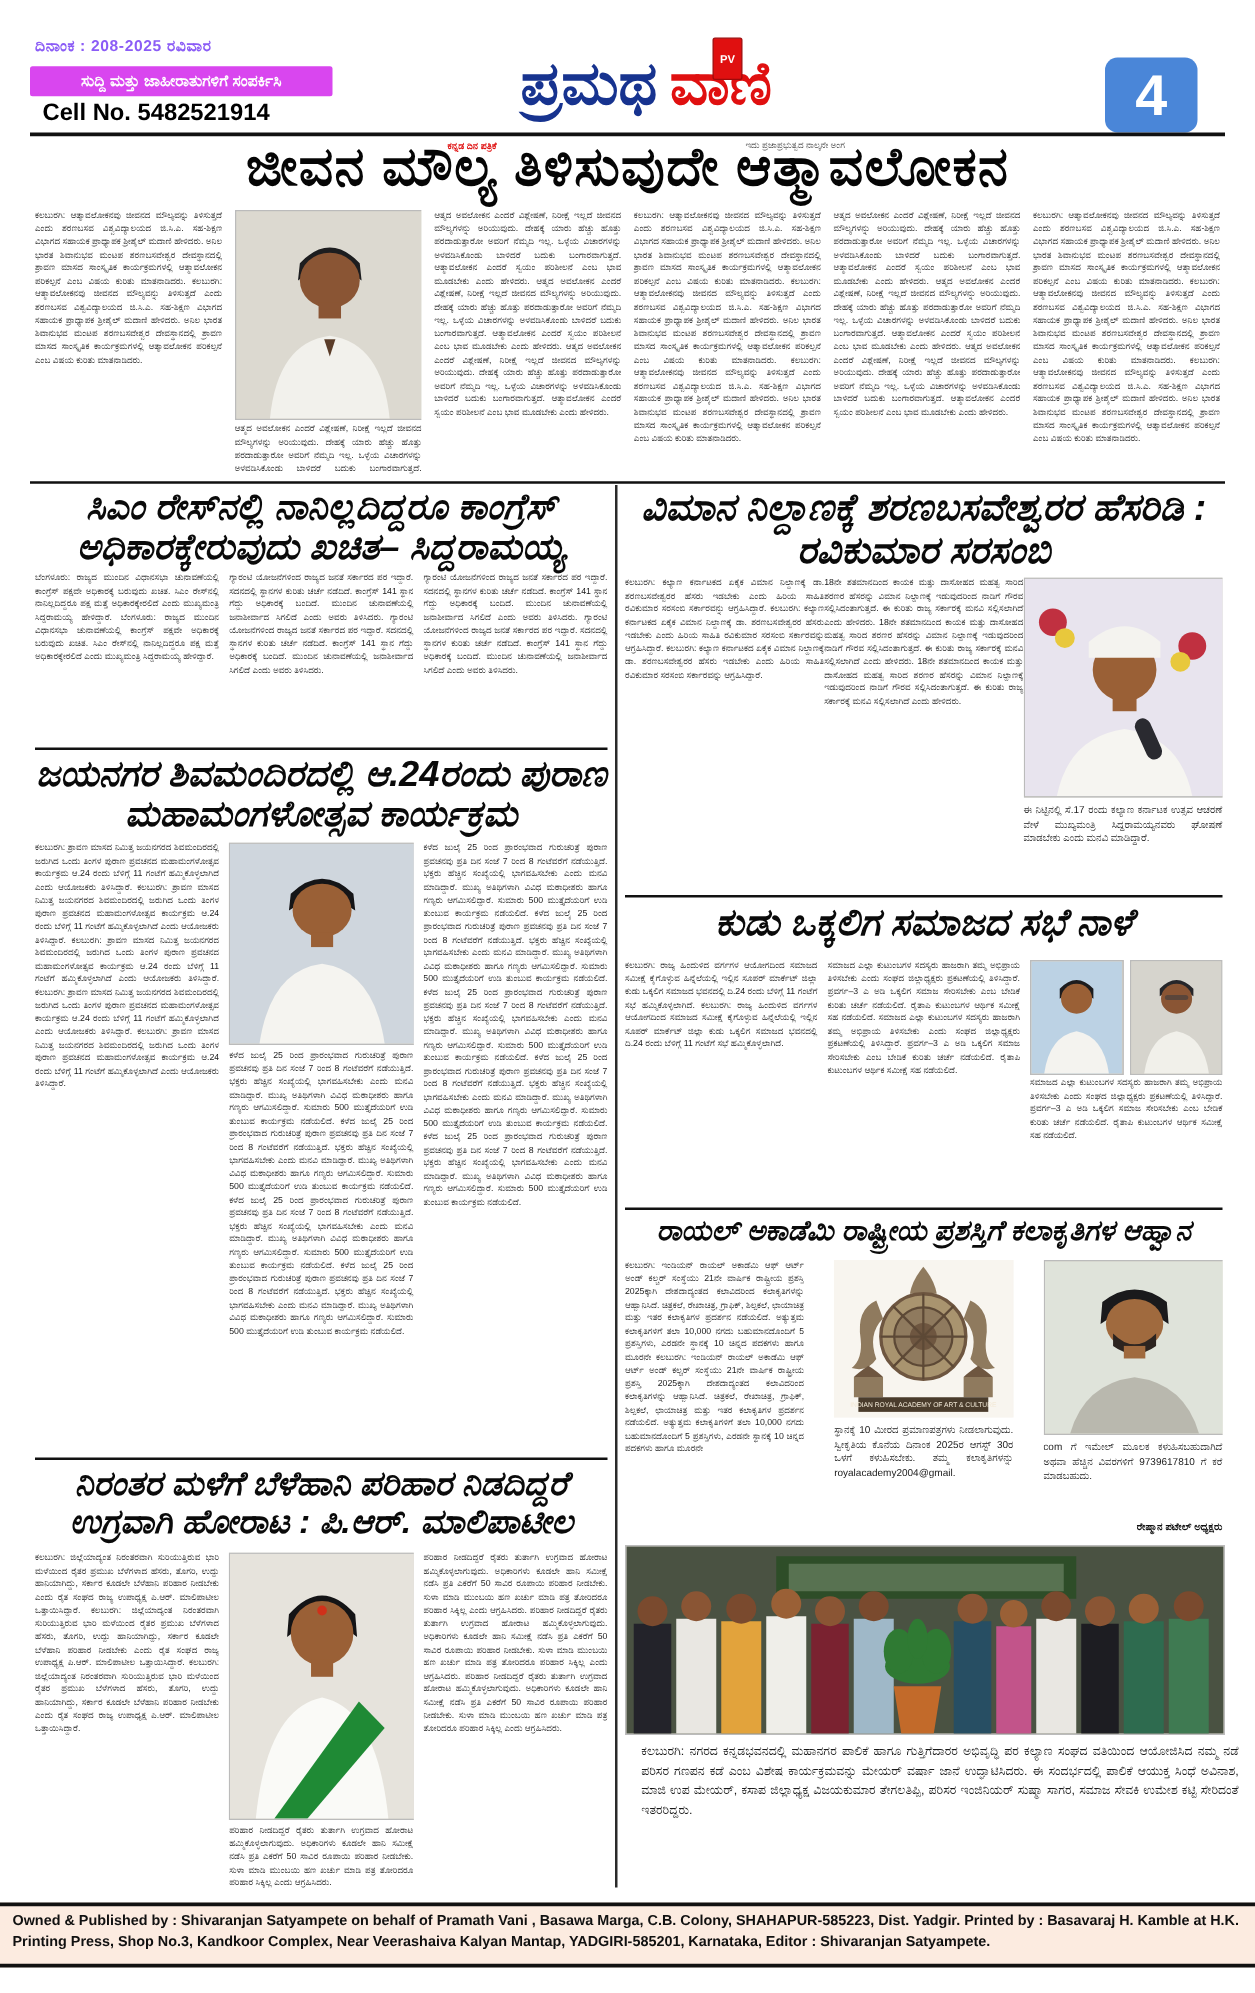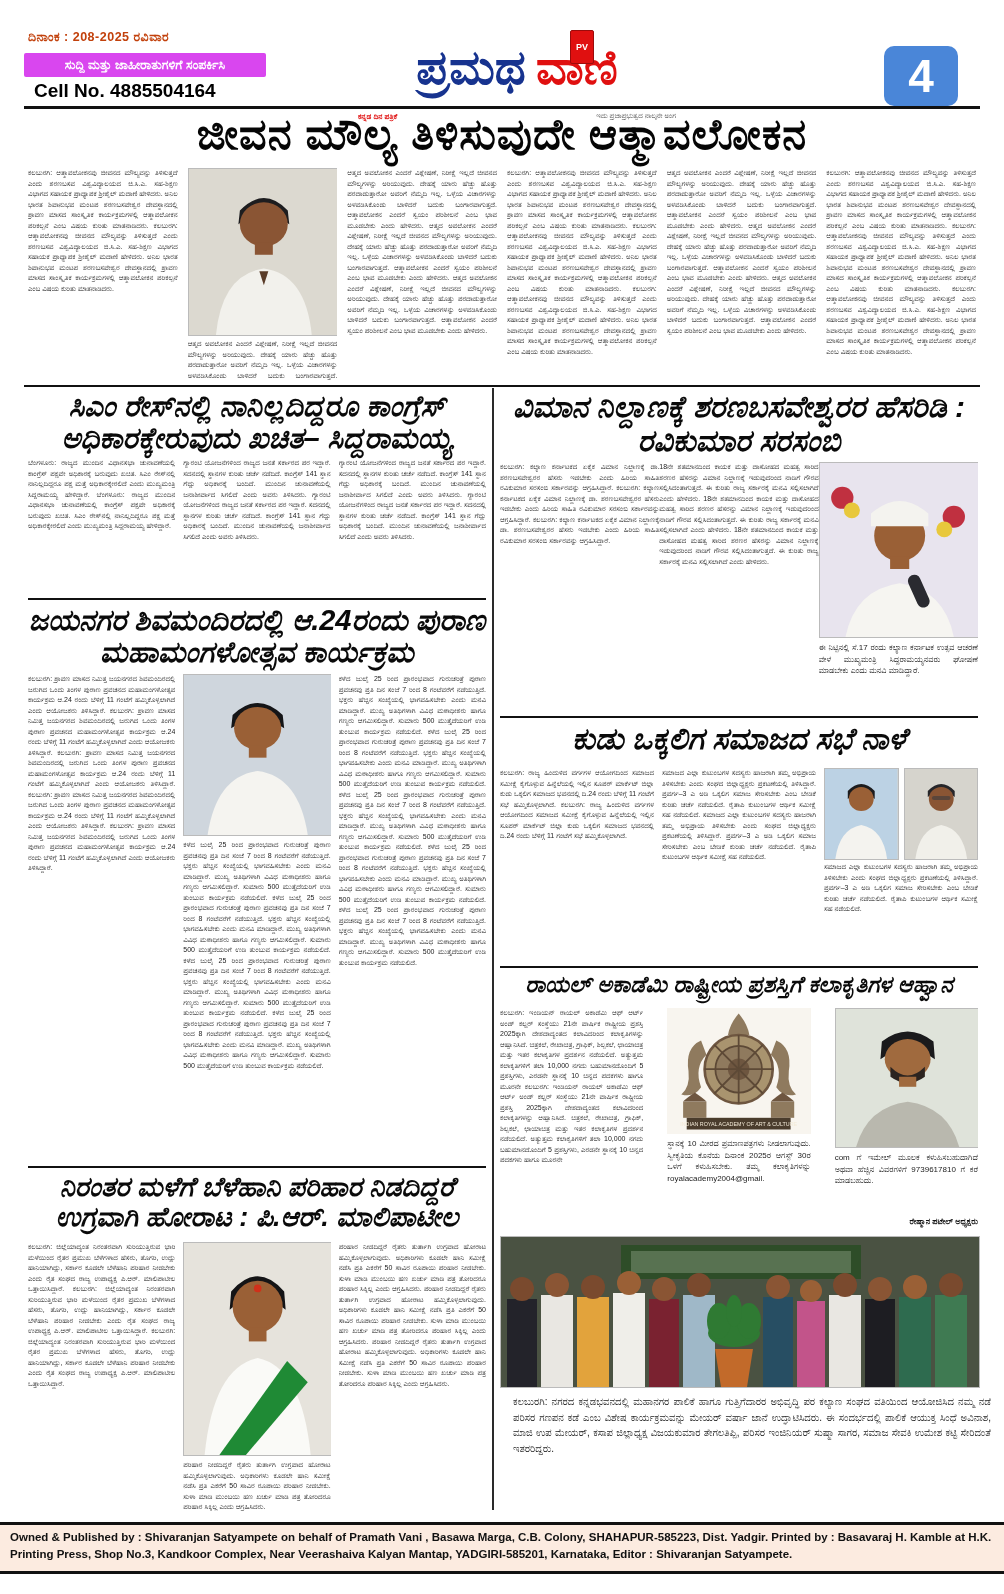--- a/index.html
+++ b/index.html
@@ -1,20 +1,20 @@
 <!DOCTYPE html>
 <html><head>
 <meta charset="utf-8">
 <style>
   html,body{margin:0;padding:0;background:#ffffff;}
   #page{position:relative;width:1004px;height:1594px;background:#ffffff;
         font-family:"Liberation Sans","DejaVu Sans",sans-serif;color:#111;overflow:hidden;}
   .abs{position:absolute;}
   
-  .dateline{font-size:12.5px;font-weight:bold;color:#c2410c;letter-spacing:.5px;}
+  .dateline{font-size:12.5px;font-weight:bold;color:#8b5cf6;letter-spacing:.5px;}
   .contactbox{background:#d946ef;color:#fff;font-size:12.5px;font-weight:bold;
               display:flex;align-items:center;justify-content:center;border-radius:2px;}
   .cellno{font-size:19px;font-weight:bold;color:#000;}
   .mast-row{display:flex;align-items:baseline;gap:10px;justify-content:center;}
   .mast1{color:#17338f;font-size:48px;font-weight:900;line-height:1;}
   .mast2{color:#e01010;font-size:48px;font-weight:900;line-height:1;}
   .mastlogo{position:absolute;top:-14px;left:218px;background:#e01010;color:#fff;font-size:9px;
             font-weight:bold;padding:11px 5px;border-radius:2px;border:1px solid #9c0b0b;}
   .mast-tags{display:flex;justify-content:space-between;margin-top:20px;padding:0 6px;}
   .tagL{color:#e01010;font-size:7.5px;font-weight:bold;}
@@ -40,21 +40,21 @@
   .footer{background:#fcebe0;border-top:3px solid #111;border-bottom:3px solid #111;
           font-size:11.5px;font-weight:bold;color:#111;line-height:1.5;padding:4px 10px;box-sizing:border-box;}
 </style>
 </head>
 <body>
 
 <div id="page">
 
   <div class="abs dateline" style="left:28px;top:30px;">ದಿನಾಂಕ : 208-2025 ರವಿವಾರ</div>
   <div class="abs contactbox" style="left:24px;top:53px;width:242px;height:24px;">ಸುದ್ದಿ ಮತ್ತು ಜಾಹೀರಾತುಗಳಿಗೆ ಸಂಪರ್ಕಿಸಿ</div>
-  <div class="abs cellno" style="left:34px;top:80px;">Cell No. 4885504164</div>
+  <div class="abs cellno" style="left:34px;top:80px;">Cell No. 5482521914</div>
 
   <div class="abs" style="left:352px;top:44px;width:330px;">
     <div class="mast-row" style="position:relative;">
       <span class="mastlogo">PV</span>
       <span class="mast1">ಪ್ರಮಥ</span>
       <span class="mast2">ವಾಣಿ</span>
     </div>
     <div class="mast-tags">
       <span class="tagL">ಕನ್ನಡ ದಿನ ಪತ್ರಿಕೆ</span>
       <span class="tagR">ಇದು ಪ್ರಜಾಪ್ರಭುತ್ವದ ನಾಲ್ಕನೇ ಅಂಗ</span>

